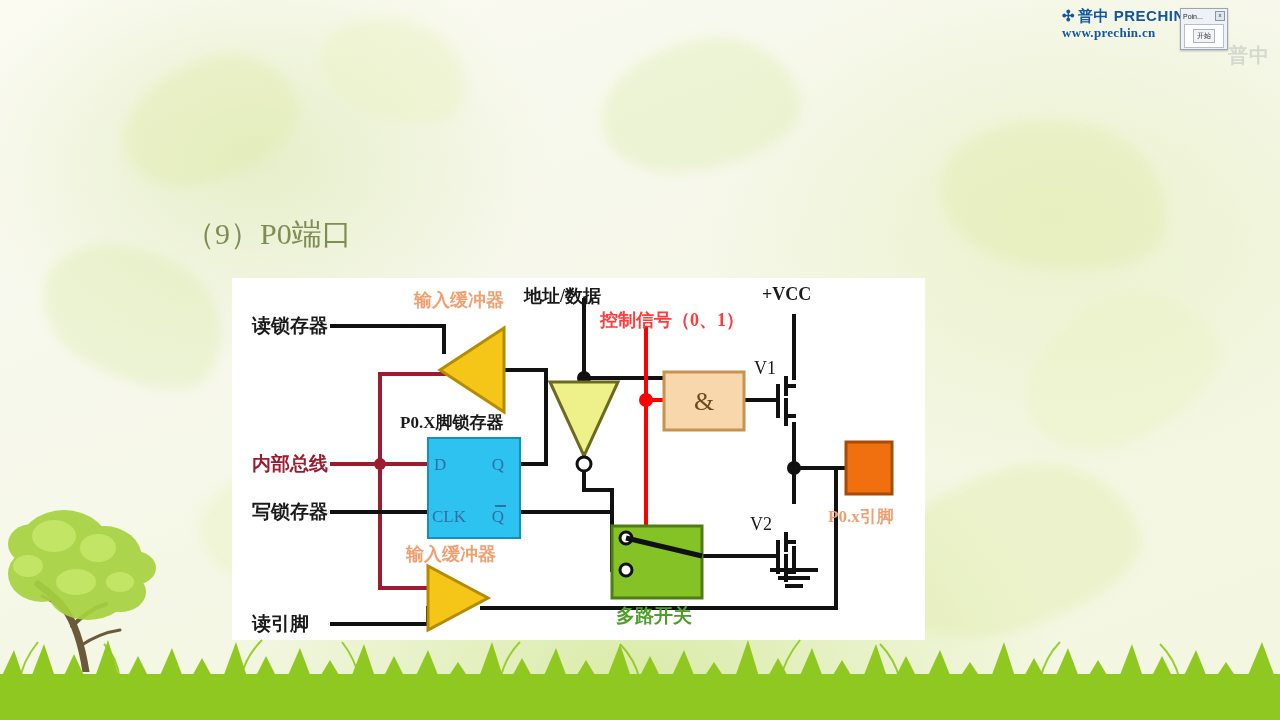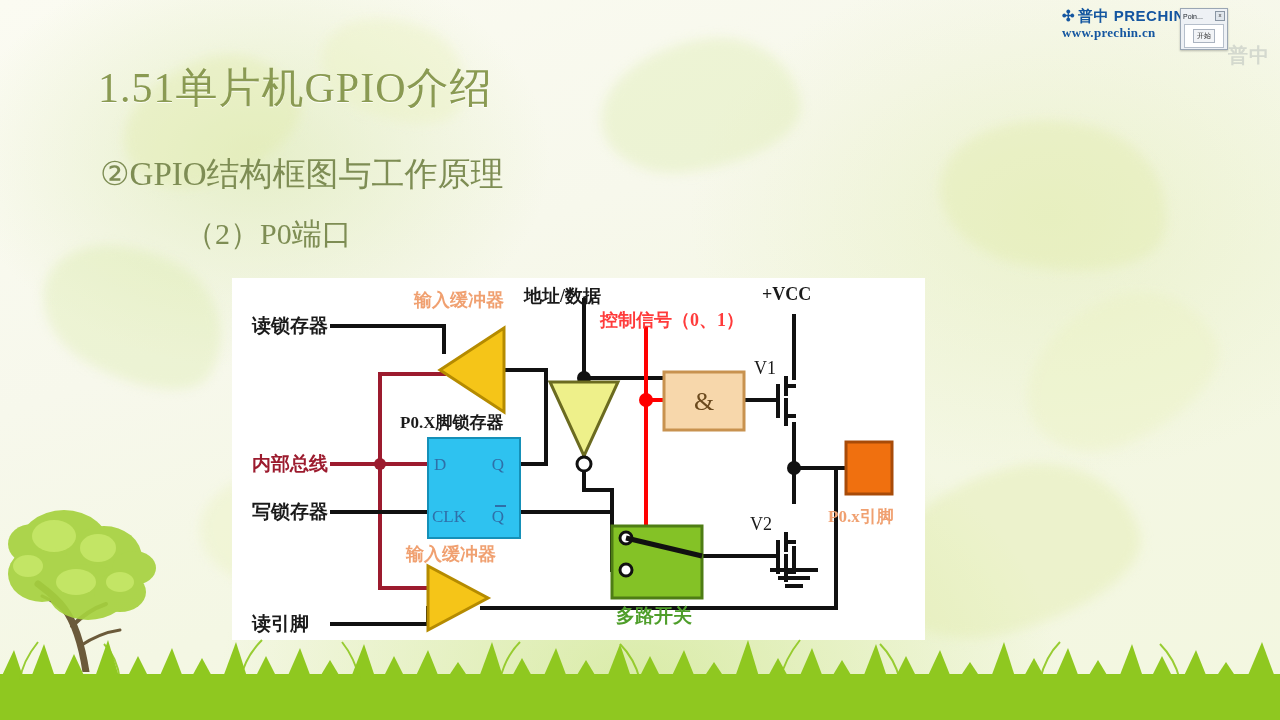--- a/index.html
+++ b/index.html
@@ -93,23 +93,21 @@
 
   <div class="leaf" style="left:120px;top:60px;width:180px;height:120px;transform:rotate(-18deg);"></div>
   <div class="leaf b" style="left:320px;top:20px;width:150px;height:100px;transform:rotate(22deg);"></div>
   <div class="leaf c" style="left:600px;top:40px;width:200px;height:130px;transform:rotate(-8deg);"></div>
   <div class="leaf" style="left:940px;top:120px;width:230px;height:150px;transform:rotate(12deg);"></div>
   <div class="leaf b" style="left:1020px;top:300px;width:200px;height:140px;transform:rotate(-25deg);"></div>
   <div class="leaf c" style="left:40px;top:250px;width:190px;height:130px;transform:rotate(30deg);"></div>
   <div class="leaf" style="left:880px;top:470px;width:260px;height:160px;transform:rotate(-14deg);"></div>
   <div class="leaf b" style="left:200px;top:470px;width:180px;height:120px;transform:rotate(8deg);"></div>
 
-  <div id="title">1.51单片机GPIO介绍</div>
-  <div id="sub1">②GPIO结构框图与工作原理</div>
-  <div id="sub2">（2）P0端口</div>
+  <div id="sub2">（9）P0端口</div>
 
   <div id="logo">
     <div class="l1">
       <span class="mark">✣</span><span>普中 PRECHIN</span>
     </div>
     <div class="l2">www.prechin.cn</div>
   </div>
   <div id="ghost">普中</div>
 
   <div id="float">

